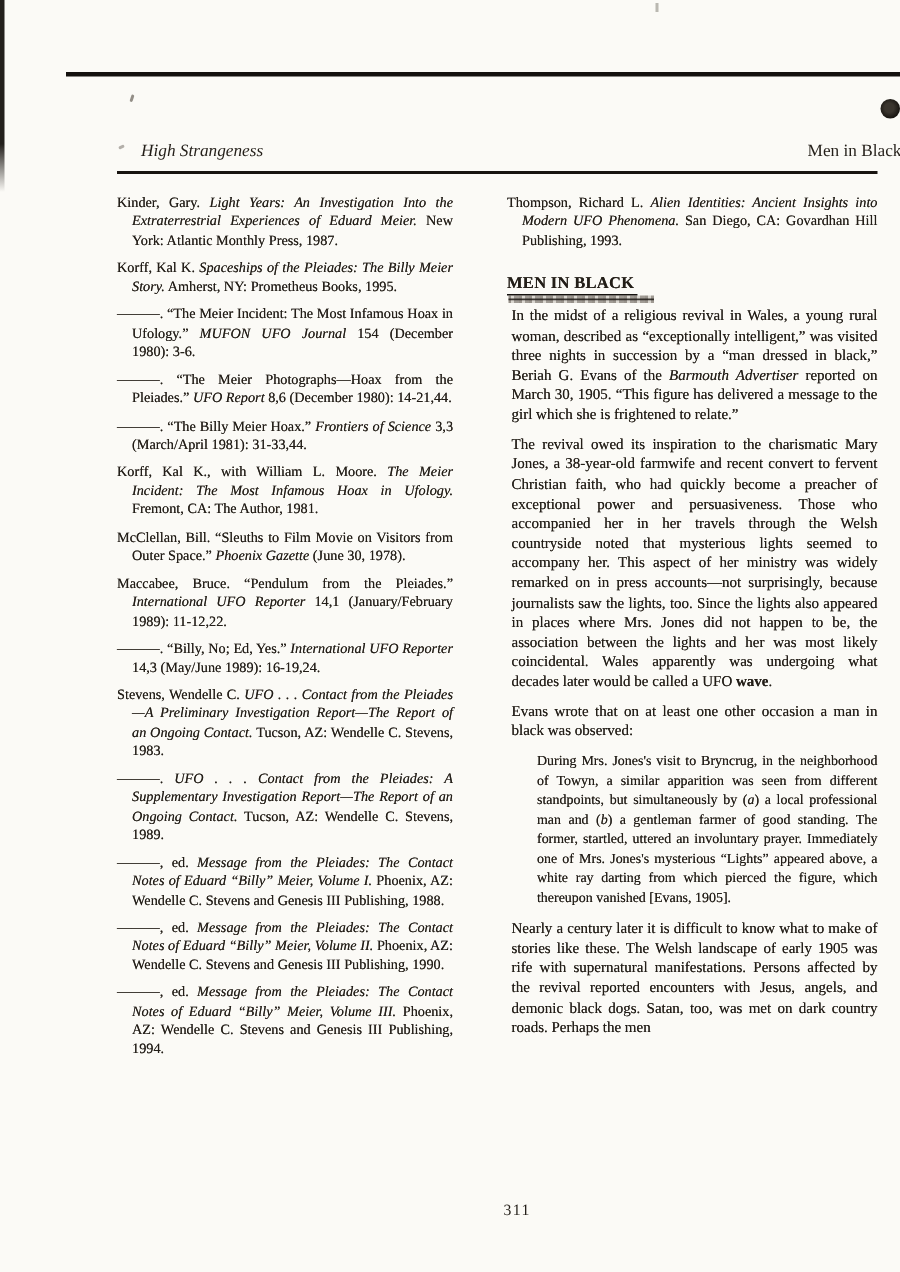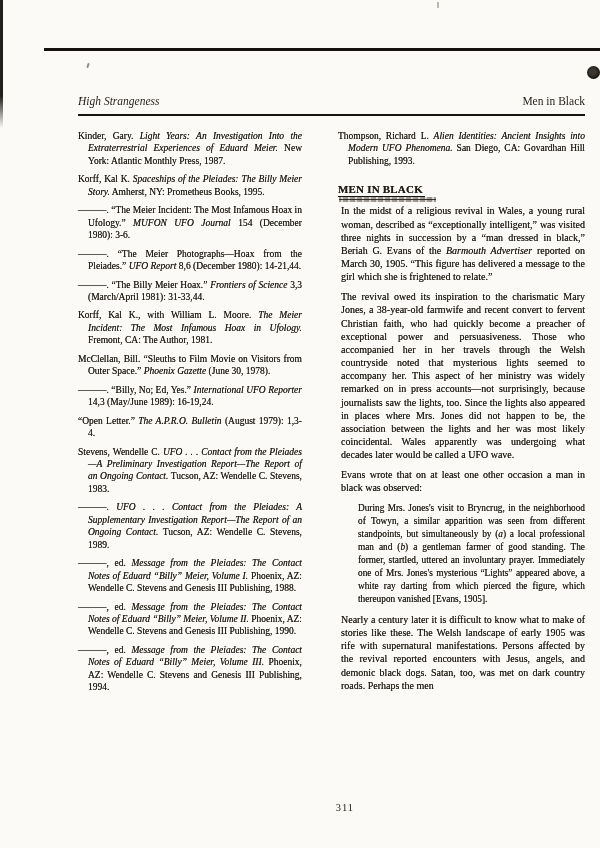--- a/index.html
+++ b/index.html
@@ -5,35 +5,35 @@
   html,body{margin:0;padding:0;}
   body{
     width:600px;height:848px;
     background:#fbfaf6;
     font-family:"Liberation Serif","DejaVu Serif",serif;
     color:#231e18;
     overflow:hidden;
   }
   .page{position:relative;width:600px;height:848px;overflow:hidden;}
   .i{font-style:italic;}
-  .b{font-weight:normal;}
+  .b{font-weight:bold;}
 
   
   .edge-strip{position:absolute;left:0;top:0;width:3px;height:128px;
     background:linear-gradient(to bottom,#23201c 75%,rgba(35,32,28,0));}
   .top-rule{position:absolute;left:44px;top:48px;width:556px;height:2.6px;background:#14110e;}
   .corner-dot{position:absolute;left:587px;top:66px;width:13px;height:13px;border-radius:50%;
     background:radial-gradient(circle at 45% 45%,#3a352e 0 30%,#16130f 70%);}
   .speck{position:absolute;background:#5a544b;}
   .speck1{left:87px;top:63px;width:2px;height:5px;border-radius:2px;transform:rotate(18deg);opacity:.65;}
   .speck2{left:79px;top:97px;width:4px;height:2px;border-radius:2px;transform:rotate(-25deg);opacity:.45;}
   .speck3{left:437px;top:2px;width:2px;height:6px;opacity:.4;}
 
   
-  .running-head{position:absolute;left:78px;top:95px;width:507px;height:16px;font-size:11.5px;}
+  .running-head{position:absolute;left:94px;top:95px;width:507px;height:16px;font-size:11.5px;}
   .rh-left{position:absolute;left:0;top:0;font-style:italic;}
   .rh-right{position:absolute;right:0;top:0;}
   .head-rule{position:absolute;left:78px;top:114px;width:507px;height:1.6px;background:#181410;}
 
   
   .col{position:absolute;top:130px;
     text-shadow:0 0 0.4px rgba(35,30,24,0.85);}
   .col-left{left:78px;width:224px;}
   .col-right{left:338px;width:247px;}
 
@@ -95,22 +95,22 @@
   <div class="head-rule"></div>
 
   <div class="col col-left">
       <p class="entry"><span>Kinder, Gary. </span><span class="i">Light Years: An Investigation Into the Extraterrestrial Experiences of Eduard Meier.</span><span> New York: Atlantic Monthly Press, 1987.</span></p>
       <p class="entry"><span>Korff, Kal K. </span><span class="i">Spaceships of the Pleiades: The Billy Meier Story.</span><span> Amherst, NY: Prometheus Books, 1995.</span></p>
       <p class="entry"><span>———. “The Meier Incident: The Most Infamous Hoax in Ufology.” </span><span class="i">MUFON UFO Journal</span><span> 154 (December 1980): 3-6.</span></p>
       <p class="entry"><span>———. “The Meier Photographs—Hoax from the Pleiades.” </span><span class="i">UFO Report</span><span> 8,6 (December 1980): 14-21,44.</span></p>
       <p class="entry"><span>———. “The Billy Meier Hoax.” </span><span class="i">Frontiers of Science</span><span> 3,3 (March/April 1981): 31-33,44.</span></p>
       <p class="entry"><span>Korff, Kal K., with William L. Moore. </span><span class="i">The Meier Incident: The Most Infamous Hoax in Ufology.</span><span> Fremont, CA: The Author, 1981.</span></p>
       <p class="entry"><span>McClellan, Bill. “Sleuths to Film Movie on Visitors from Outer Space.” </span><span class="i">Phoenix Gazette</span><span> (June 30, 1978).</span></p>
+      <p class="entry"><span>Maccabee, Bruce. “Pendulum from the Pleiades.” </span><span class="i">International UFO Reporter</span><span> 14,1 (January/February 1989): 11-12,22.</span></p>
       <p class="entry"><span>———. “Billy, No; Ed, Yes.” </span><span class="i">International UFO Reporter</span><span> 14,3 (May/June 1989): 16-19,24.</span></p>
-      <p class="entry"><span>“Open Letter.” </span><span class="i">The A.P.R.O. Bulletin</span><span> (August 1979): 1,3-4.</span></p>
       <p class="entry"><span>Stevens, Wendelle C. </span><span class="i">UFO . . . Contact from the Pleiades—A Preliminary Investigation Report—The Report of an Ongoing Contact.</span><span> Tucson, AZ: Wendelle C. Stevens, 1983.</span></p>
       <p class="entry"><span>———. </span><span class="i">UFO . . . Contact from the Pleiades: A Supplementary Investigation Report—The Report of an Ongoing Contact.</span><span> Tucson, AZ: Wendelle C. Stevens, 1989.</span></p>
       <p class="entry"><span>———, ed. </span><span class="i">Message from the Pleiades: The Contact Notes of Eduard “Billy” Meier, Volume I.</span><span> Phoenix, AZ: Wendelle C. Stevens and Genesis III Publishing, 1988.</span></p>
       <p class="entry"><span>———, ed. </span><span class="i">Message from the Pleiades: The Contact Notes of Eduard “Billy” Meier, Volume II.</span><span> Phoenix, AZ: Wendelle C. Stevens and Genesis III Publishing, 1990.</span></p>
       <p class="entry"><span>———, ed. </span><span class="i">Message from the Pleiades: The Contact Notes of Eduard “Billy” Meier, Volume III.</span><span> Phoenix, AZ: Wendelle C. Stevens and Genesis III Publishing, 1994.</span></p>
     </div>
 
   <div class="col col-right">
     <div>
         <p class="entry"><span>Thompson, Richard L. </span><span class="i">Alien Identities: Ancient Insights into Modern UFO Phenomena.</span><span> San Diego, CA: Govardhan Hill Publishing, 1993.</span></p>

